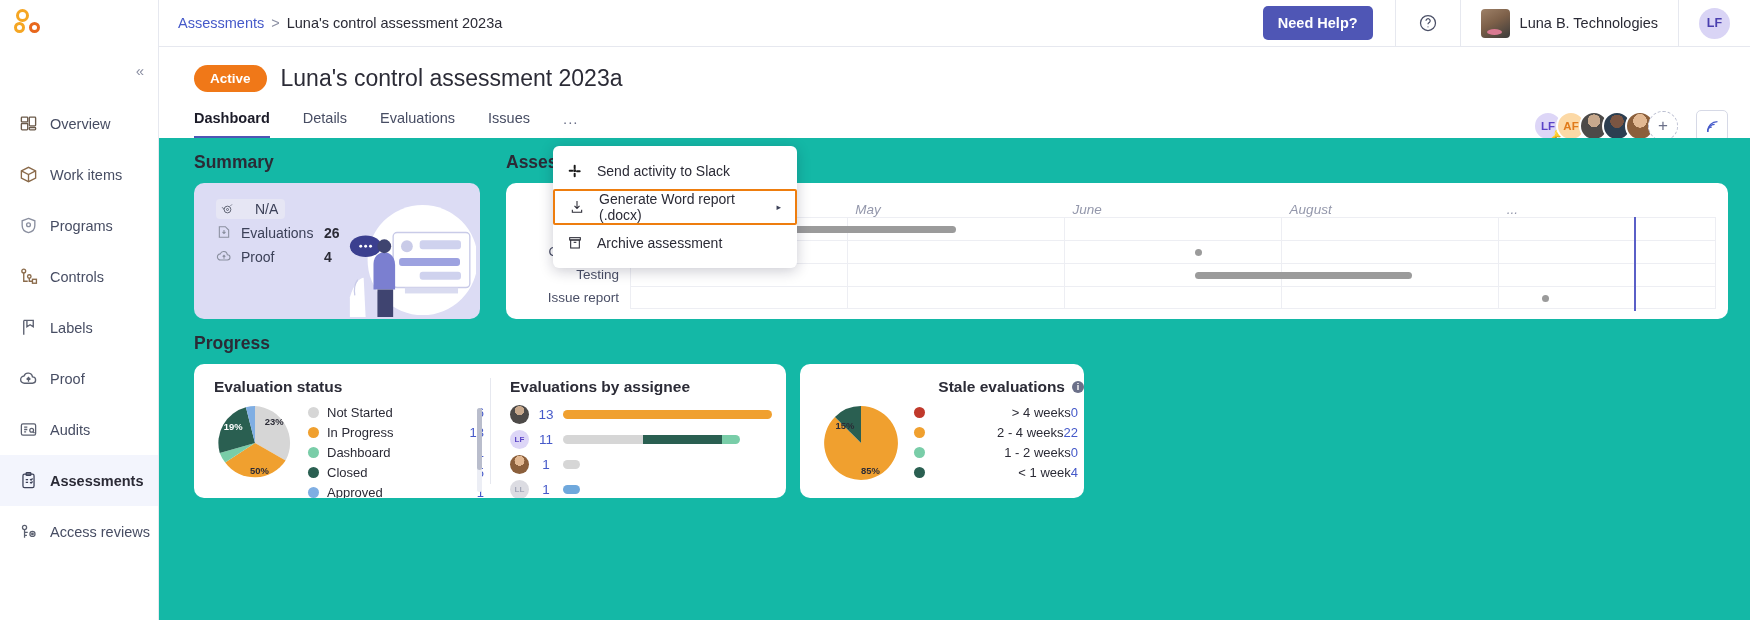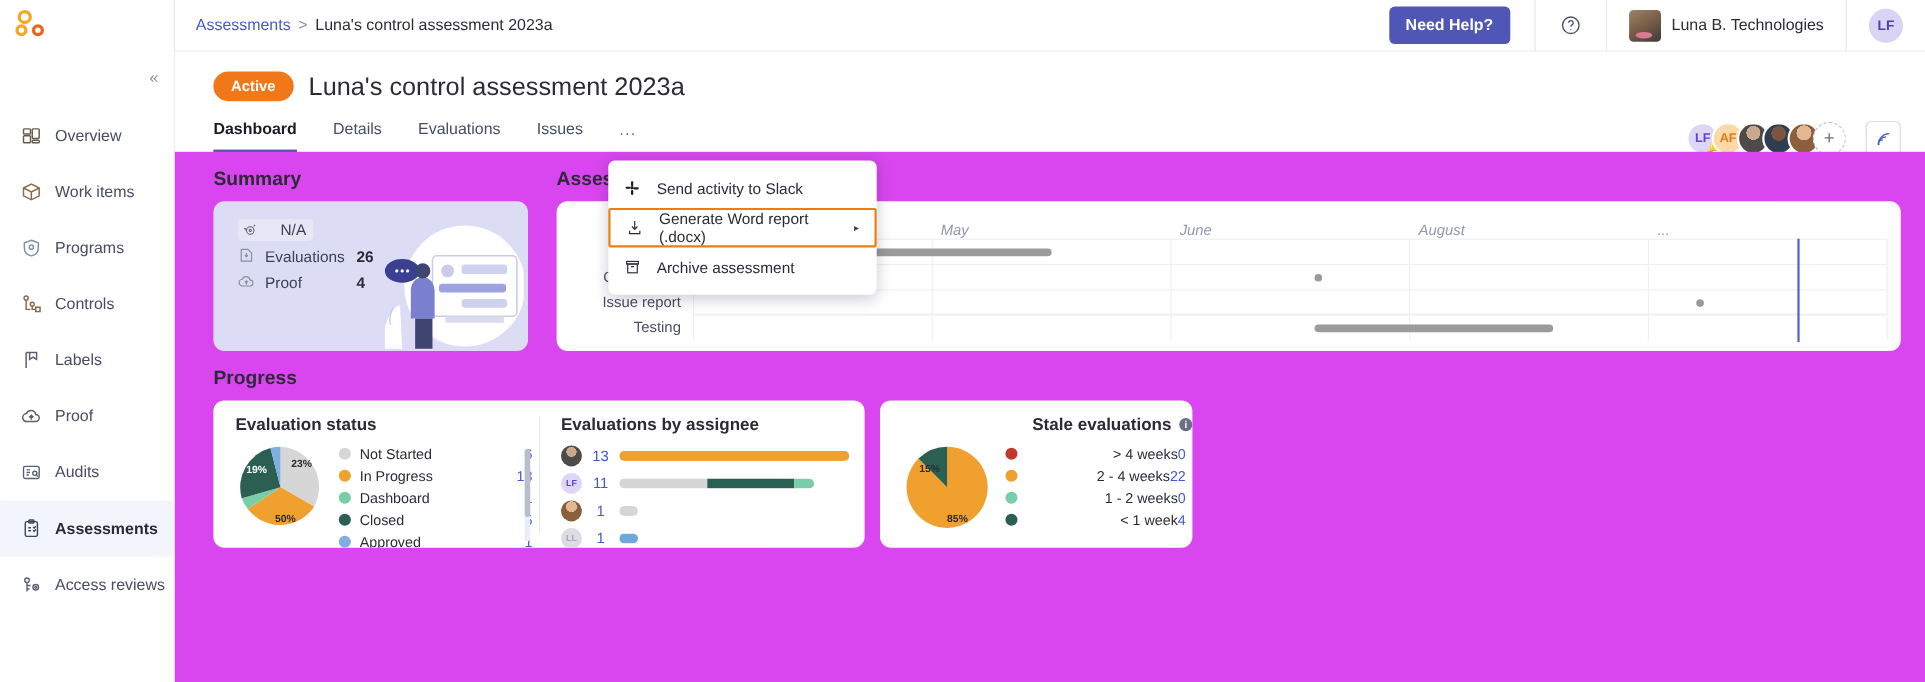--- a/index.html
+++ b/index.html
@@ -96,21 +96,21 @@
   .pav.af { background:#fcd9a6; color:#e07b1b; }
   .pav.p1 { background: radial-gradient(circle at 50% 30%, #c8a98d 0 28%, #4d4a48 29% 100%); }
   .pav.p2 { background: radial-gradient(circle at 50% 32%, #7b5542 0 30%, #2c3e50 31% 100%); }
   .pav.p3 { background: radial-gradient(circle at 50% 30%, #e2b892 0 30%, #8b5f3b 31% 100%); }
   .pav .key { position:absolute; right:-3px; bottom:-3px; font-size:11px; color:#F07818; }
   .pav.add { background:#fff; border:1.5px dashed #b9bdd0; color:#6b7089; font-size:17px; font-weight:normal; cursor:pointer;}
   .rss-btn { margin-left:18px; width:32px; height:32px; border:1px solid #d6d9e6; border-radius:5px;
              display:flex; align-items:center; justify-content:center; cursor:pointer; }
 
   
-  .content { flex: 1; background: #d946ef; padding: 14px 22px 0 35px; overflow: hidden; position: relative; }
+  .content { flex: 1; background: #14b8a6; padding: 14px 22px 0 35px; overflow: hidden; position: relative; }
   .sec-title { font-size: 17.5px; font-weight: bold; color: #2b2b36; margin-bottom: 10px; }
 
   .row-top { display: flex; gap: 26px; }
   .col-summary { width: 286px; flex: 0 0 286px; }
   .col-timeline { flex: 1; min-width:0; }
 
   .summary-card {
     background: #dcdcf4; border-radius: 10px; height: 136px; position: relative; overflow: hidden;
     padding: 14px 0 0 22px;
   }
@@ -455,40 +455,40 @@
                   <div class="tl-cell"></div>
                     <div class="tl-cell"></div>
                     <div class="tl-cell"></div>
                     <div class="tl-cell"></div>
                     <div class="tl-cell"></div>
                   <div class="dot" style="left:52%"></div>
                 </div>
               </div>
 
               <div class="tl-row">
+                <div class="tl-rowlabel">Testing</div>
+                <div class="tl-cells">
+                  <div class="tl-cell"></div>
+                    <div class="tl-cell"></div>
+                    <div class="tl-cell"></div>
+                    <div class="tl-cell"></div>
+                    <div class="tl-cell"></div>
+                  <div class="bar" style="left:52%;width:20%"></div>
+                </div>
+              </div>
+
+              <div class="tl-row">
                 <div class="tl-rowlabel">Issue report</div>
                 <div class="tl-cells" style="border-bottom:1px solid #edeef3">
                   <div class="tl-cell"></div>
                     <div class="tl-cell"></div>
                     <div class="tl-cell"></div>
                     <div class="tl-cell"></div>
                     <div class="tl-cell"></div>
                   <div class="dot" style="left:84%"></div>
-                </div>
-              </div>
-
-              <div class="tl-row">
-                <div class="tl-rowlabel">Testing</div>
-                <div class="tl-cells">
-                  <div class="tl-cell"></div>
-                    <div class="tl-cell"></div>
-                    <div class="tl-cell"></div>
-                    <div class="tl-cell"></div>
-                    <div class="tl-cell"></div>
-                  <div class="bar" style="left:52%;width:20%"></div>
                 </div>
               </div>
 
               <div class="today" style="left:calc(124px + (100% - 136px) * 0.935)"></div>
             </div>
           </div>
         </div>
       </div>
 
       <div class="progress-wrap">

